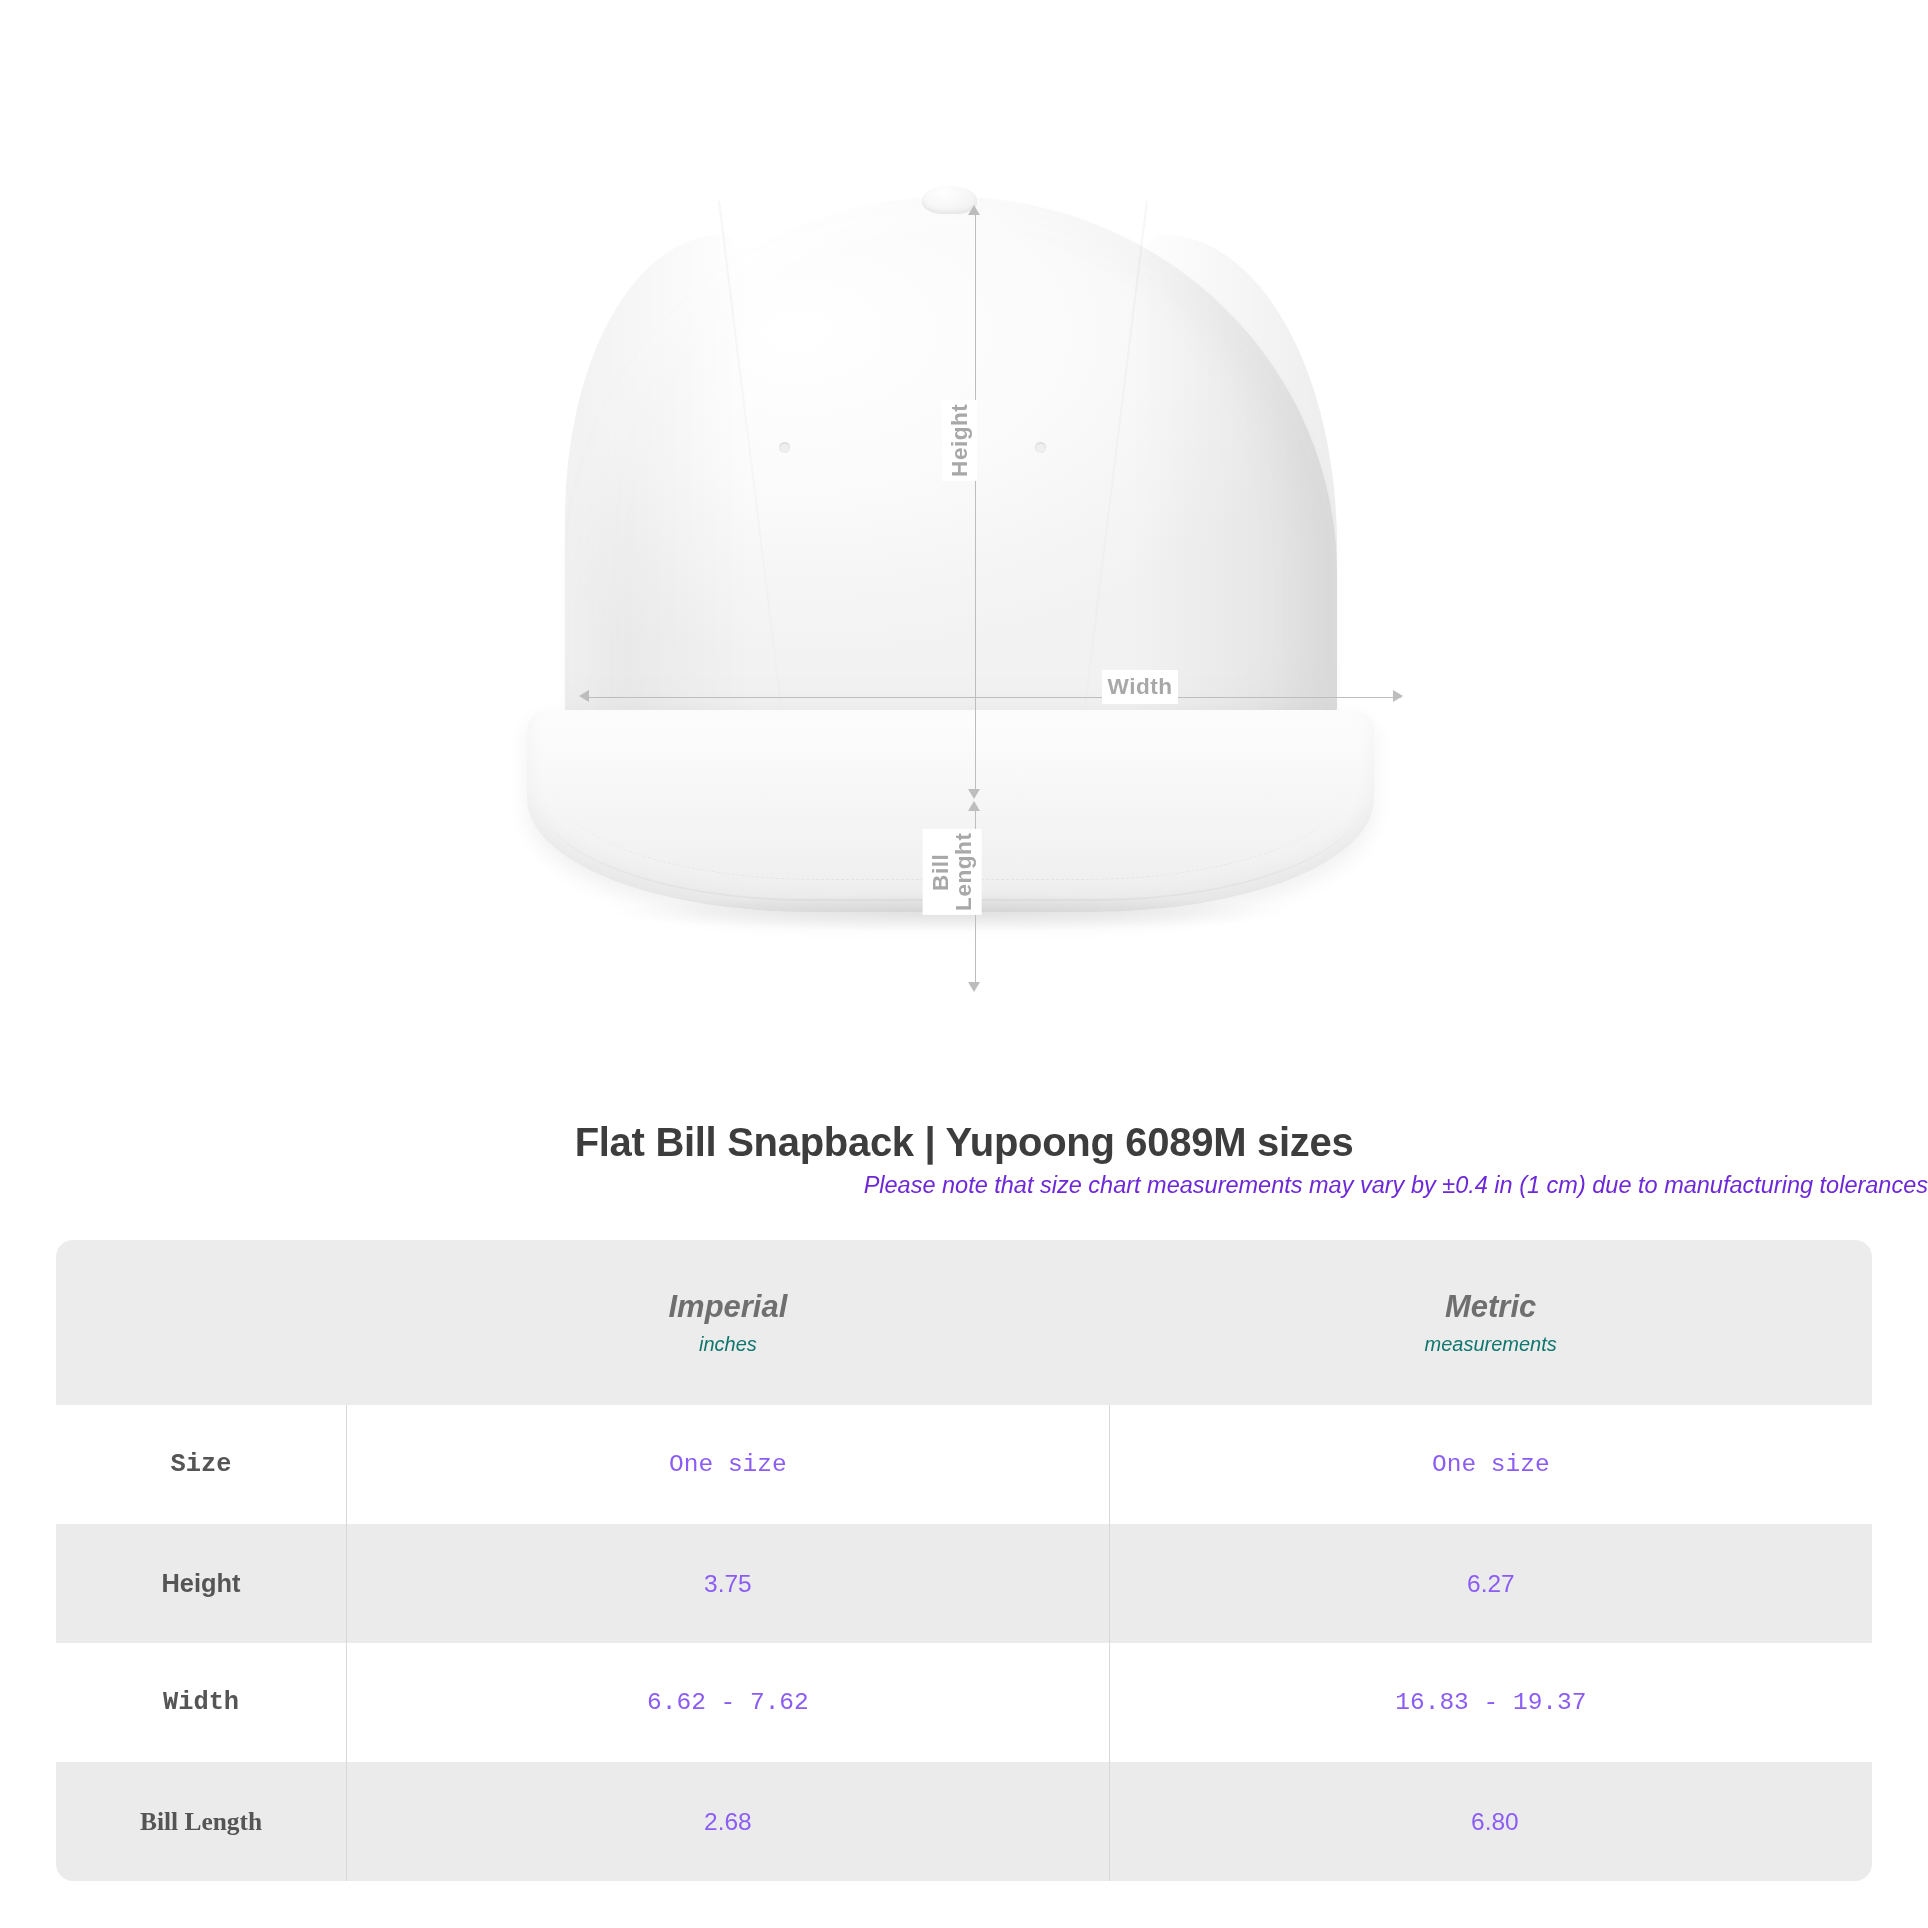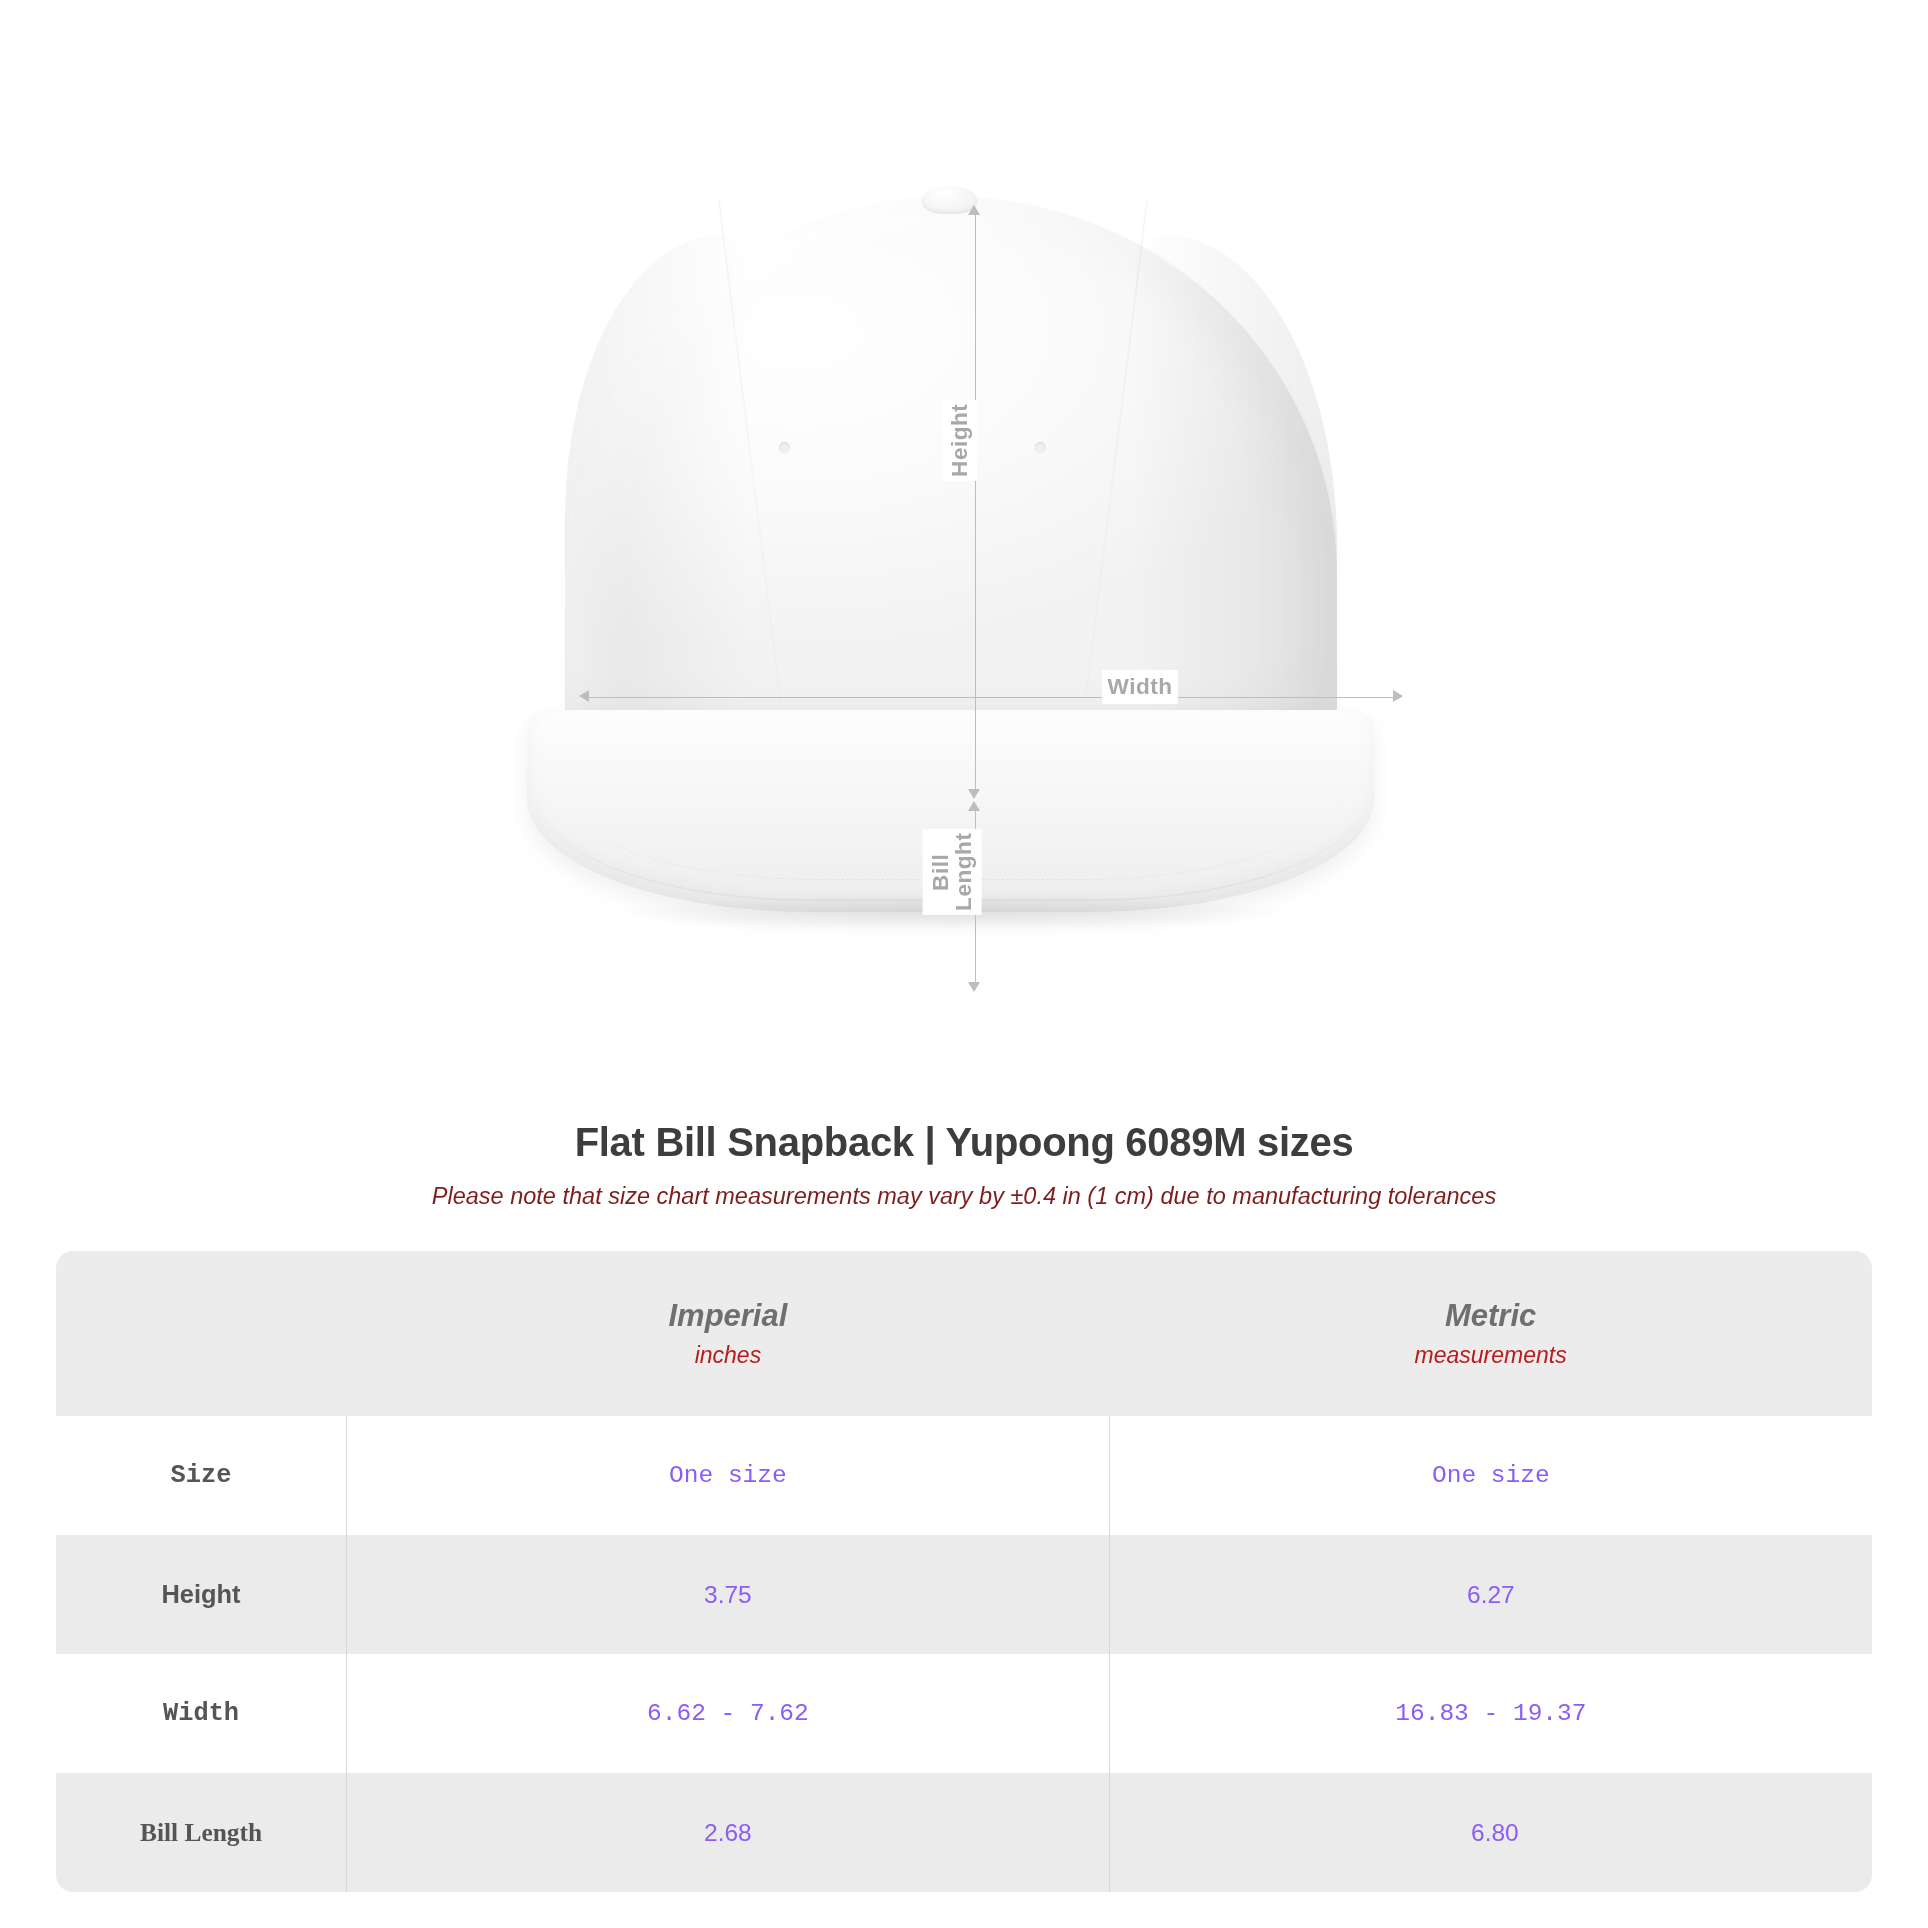--- a/index.html
+++ b/index.html
@@ -206,22 +206,23 @@
   .chart-title {
     font-size: 40px;
     font-weight: bold;
     color: #3d3d3d;
     margin: 0;
     letter-spacing: -0.3px;
   }
   .chart-note {
     font-size: 23.5px;
     font-style: italic;
-    color: #7f1d1d;
-    margin-top: 18px;
+    color: #6d28d9;
+    margin-top: 7px;
+    text-align: right;
   }
 
   
   .table-wrap {
     margin: 41px 56px 0 56px;
   }
   table.size-table {
     width: 100%;
     border-collapse: collapse;
     table-layout: fixed;
@@ -242,23 +243,23 @@
   .unit-head-row td:last-child {
     border-top-right-radius: 17px;
   }
   .unit-main {
     font-size: 31px;
     font-style: italic;
     font-weight: bold;
     color: #6f6f6f;
   }
   .unit-sub {
-    font-size: 23px;
+    font-size: 20px;
     font-style: italic;
-    color: #b91c1c;
+    color: #0f766e;
     margin-top: 7.5px;
   }
   .row-white td { background: #ffffff; font-family: Liberation Mono, monospace; }
   .row-grey td  { background: #ebebeb; }
   tbody tr td {
     height: 117px;
     font-size: 24.5px;
     color: #8b5cf6;
   }
   tbody tr td.label-cell {

